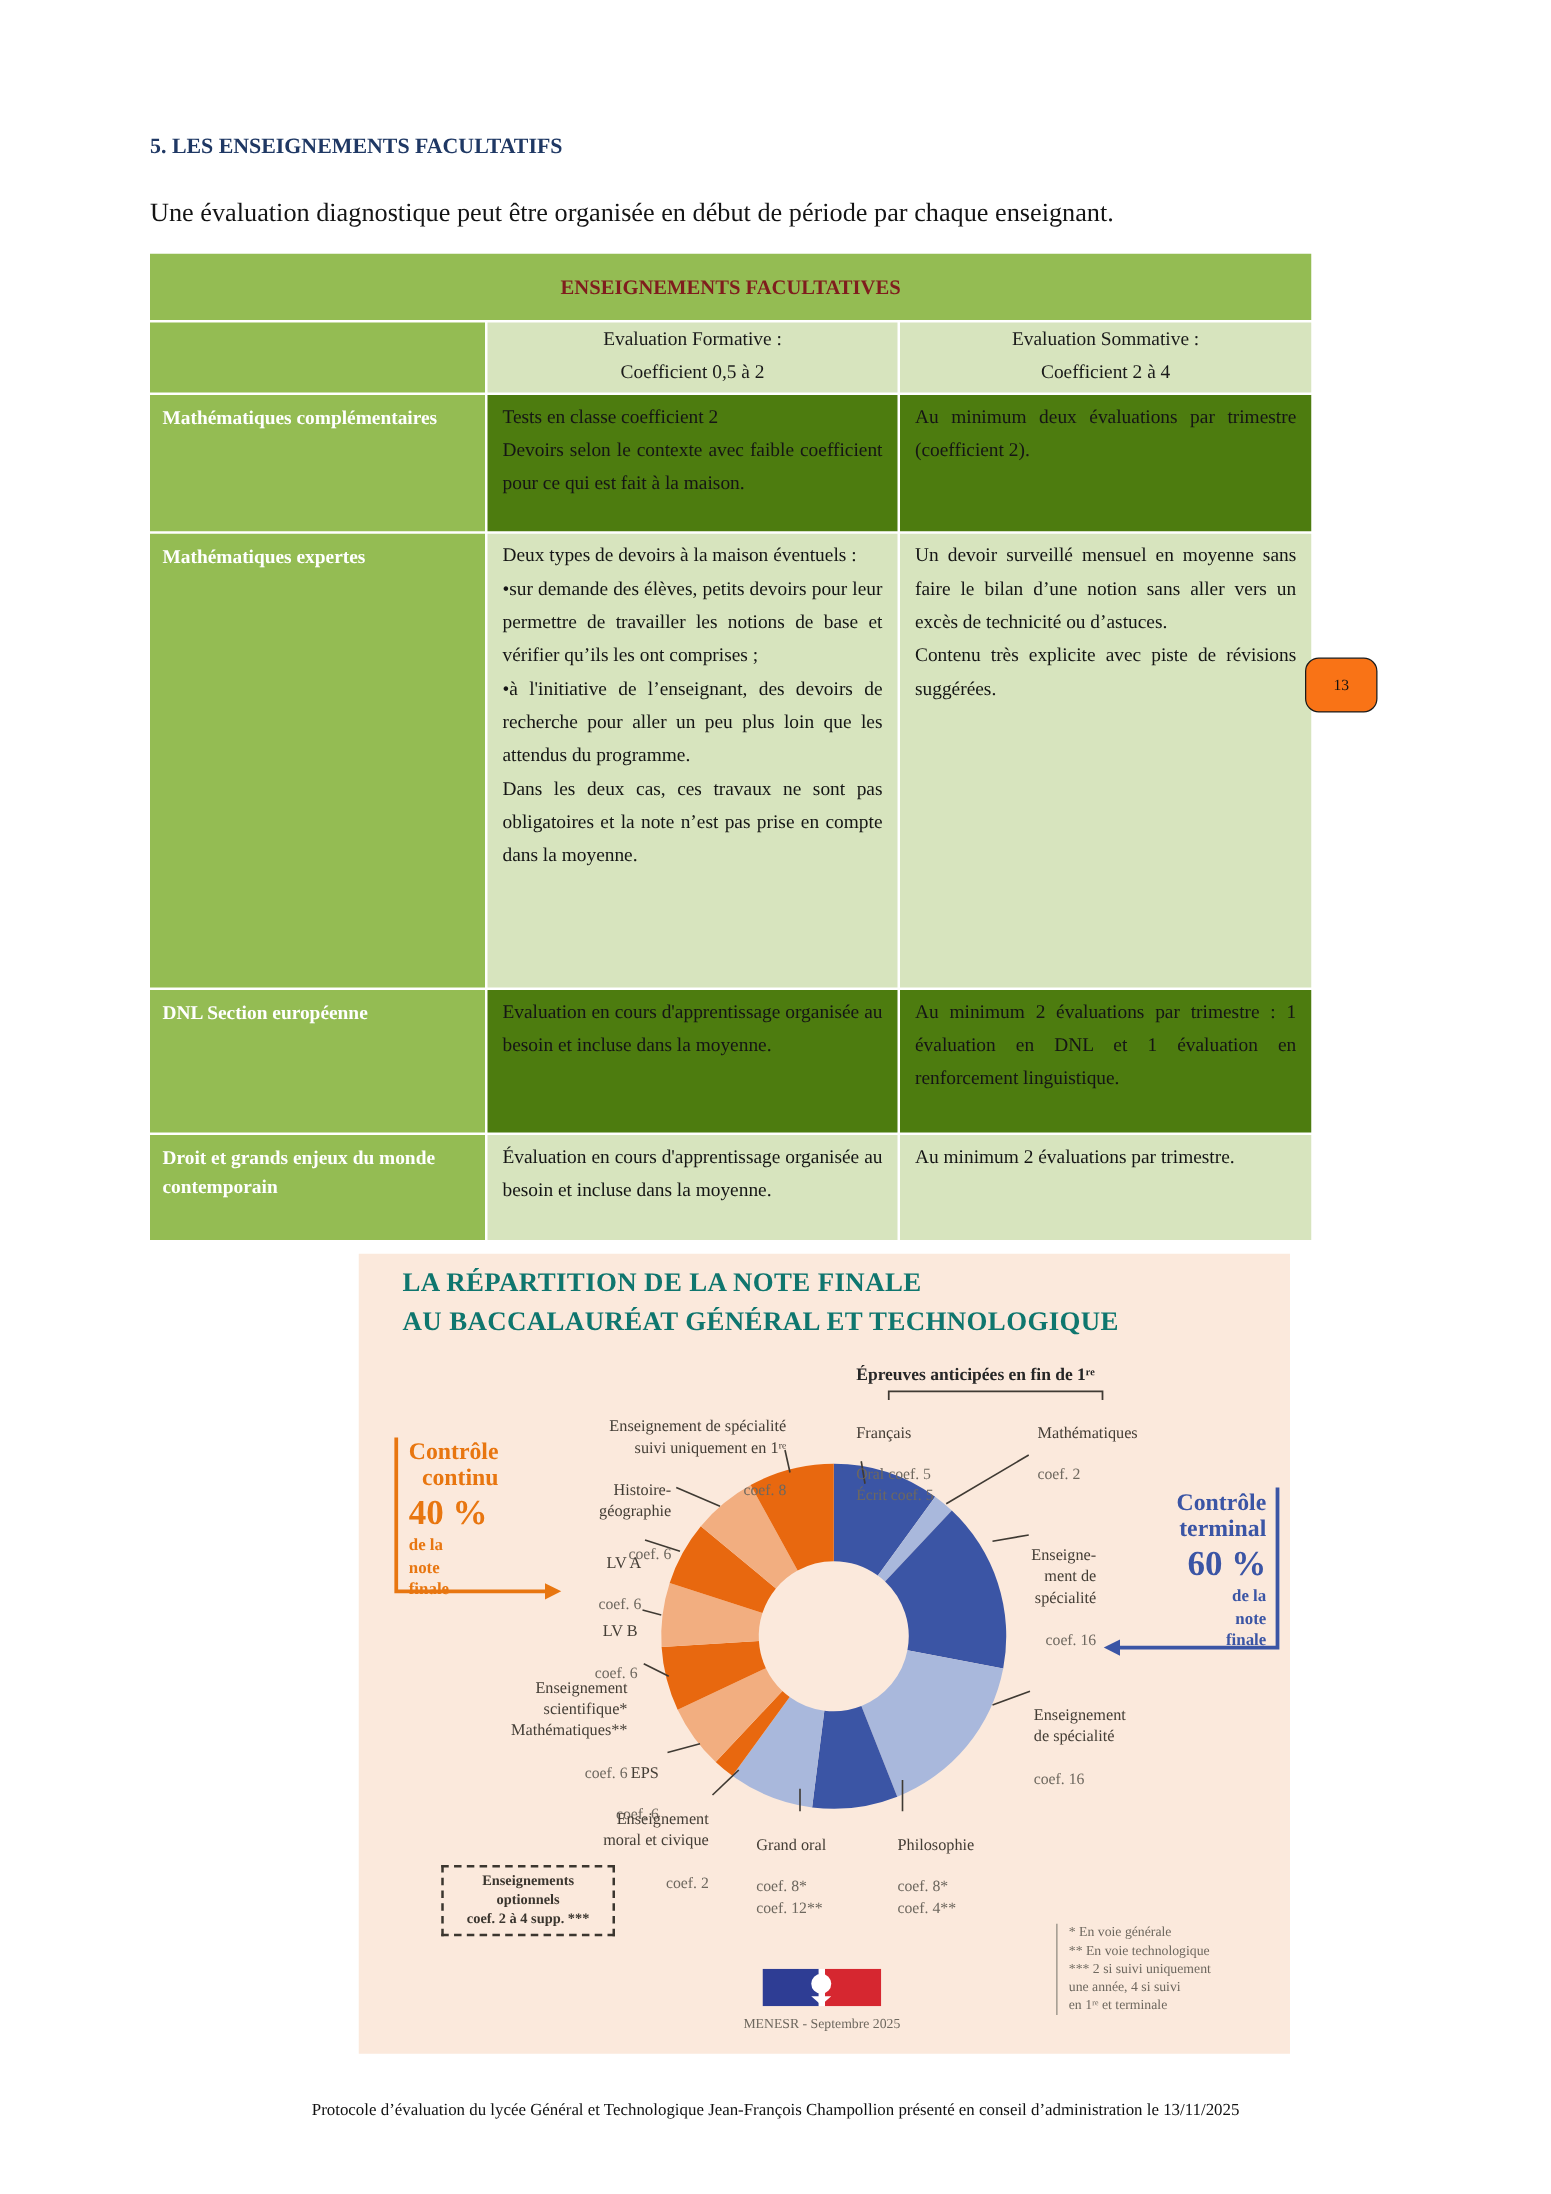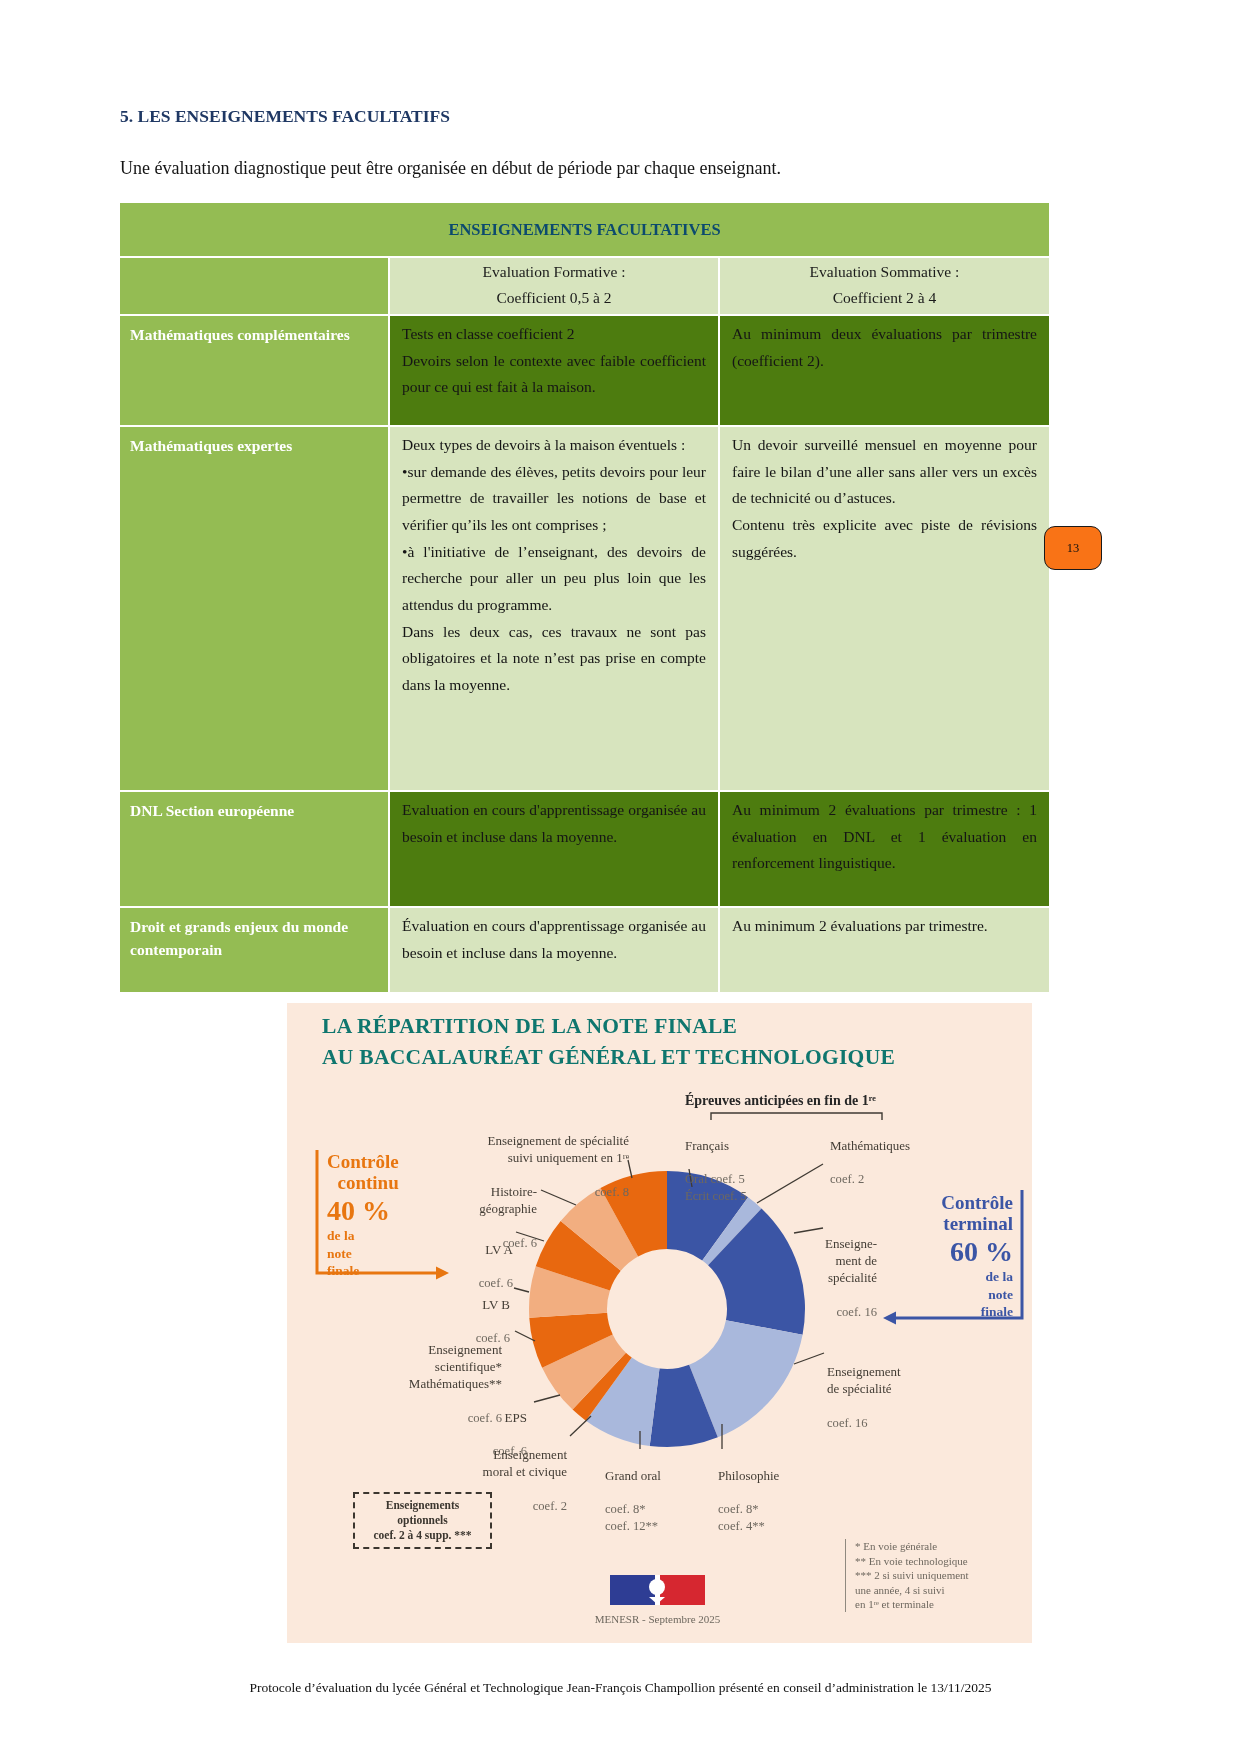--- a/index.html
+++ b/index.html
@@ -1,25 +1,25 @@
 <!DOCTYPE html>
 <html><head>
 <meta charset="utf-8">
 <style>
   html,body{margin:0;padding:0;background:#fff;}
   .page{position:relative;width:1241px;height:1755px;background:#fff;overflow:hidden;
         font-family:Liberation Serif, serif;color:#111;}
   
   .h1{position:absolute;left:120px;top:106px;font-size:17.5px;font-weight:bold;color:#1F3864;}
-  .intro{position:absolute;left:120px;top:158px;font-size:18px;color:#141414;}
+  .intro{position:absolute;left:120px;top:158px;font-size:21px;color:#141414;}
   
   .tbl{position:absolute;left:120px;top:203px;width:929px;display:grid;
        grid-template-columns:268px 328px 329px;grid-template-rows:53px 56px 109px 363px 114px 84px;
        gap:2px;font-size:15.5px;}
-  .t-title{grid-column:1/-1;background:#94BC53;color:#0c4a6e;font-weight:bold;font-size:16.5px;
+  .t-title{grid-column:1/-1;background:#94BC53;color:#7f1d1d;font-weight:bold;font-size:16.5px;
        display:flex;align-items:center;justify-content:center;}
   .lab{background:#94BC53;color:#fff;font-weight:bold;padding:7px 10px;line-height:1.5;overflow:hidden;}
   .colh{background:#D7E4BE;text-align:center;padding-top:1px;line-height:1.7;white-space:pre-line;
        color:#1a1a1a;overflow:hidden;}
   .cell{padding:5px 12px;line-height:1.72;text-align:justify;white-space:pre-line;color:#151515;overflow:hidden;}
   .bg1{background:#4d7c0f;}
   .bg2{background:#D7E4BE;}
   
   .badge{position:absolute;left:1044px;top:526px;width:56px;height:42px;background:#f97316;
        border:1.6px solid #1a1a1a;border-radius:11px;display:flex;align-items:center;justify-content:center;
@@ -66,21 +66,21 @@
     <div class="lab">Mathématiques complémentaires</div>
     <div class="cell bg1">Tests en classe coefficient 2
 Devoirs selon le contexte avec faible coefficient pour ce qui est fait à la maison.</div>
     <div class="cell bg1">Au minimum deux évaluations par trimestre (coefficient 2).</div>
 
     <div class="lab">Mathématiques expertes</div>
     <div class="cell bg2">Deux types de devoirs à la maison éventuels :
 •sur demande des élèves, petits devoirs pour leur permettre de travailler les notions de base et vérifier qu’ils les ont comprises ;
 •à l'initiative de l’enseignant, des devoirs de recherche pour aller un peu plus loin que les attendus du programme.
 Dans les deux cas, ces travaux ne sont pas obligatoires et la note n’est pas prise en compte dans la moyenne.</div>
-    <div class="cell bg2">Un devoir surveillé mensuel en moyenne pour faire le bilan d’une aller sans aller vers un excès de technicité ou d’astuces.
+    <div class="cell bg2">Un devoir surveillé mensuel en moyenne sans faire le bilan d’une notion sans aller vers un excès de technicité ou d’astuces.
 Contenu très explicite avec piste de révisions suggérées.</div>
 
     <div class="lab">DNL Section européenne</div>
     <div class="cell bg1">Evaluation en cours d'apprentissage organisée au besoin et incluse dans la moyenne.</div>
     <div class="cell bg1">Au minimum 2 évaluations par trimestre : 1 évaluation en DNL et 1 évaluation en renforcement linguistique.</div>
 
     <div class="lab">Droit et grands enjeux du monde contemporain</div>
     <div class="cell bg2">Évaluation en cours d'apprentissage organisée au besoin et incluse dans la moyenne.</div>
     <div class="cell bg2">Au minimum 2 évaluations par trimestre.</div>
   </div>

